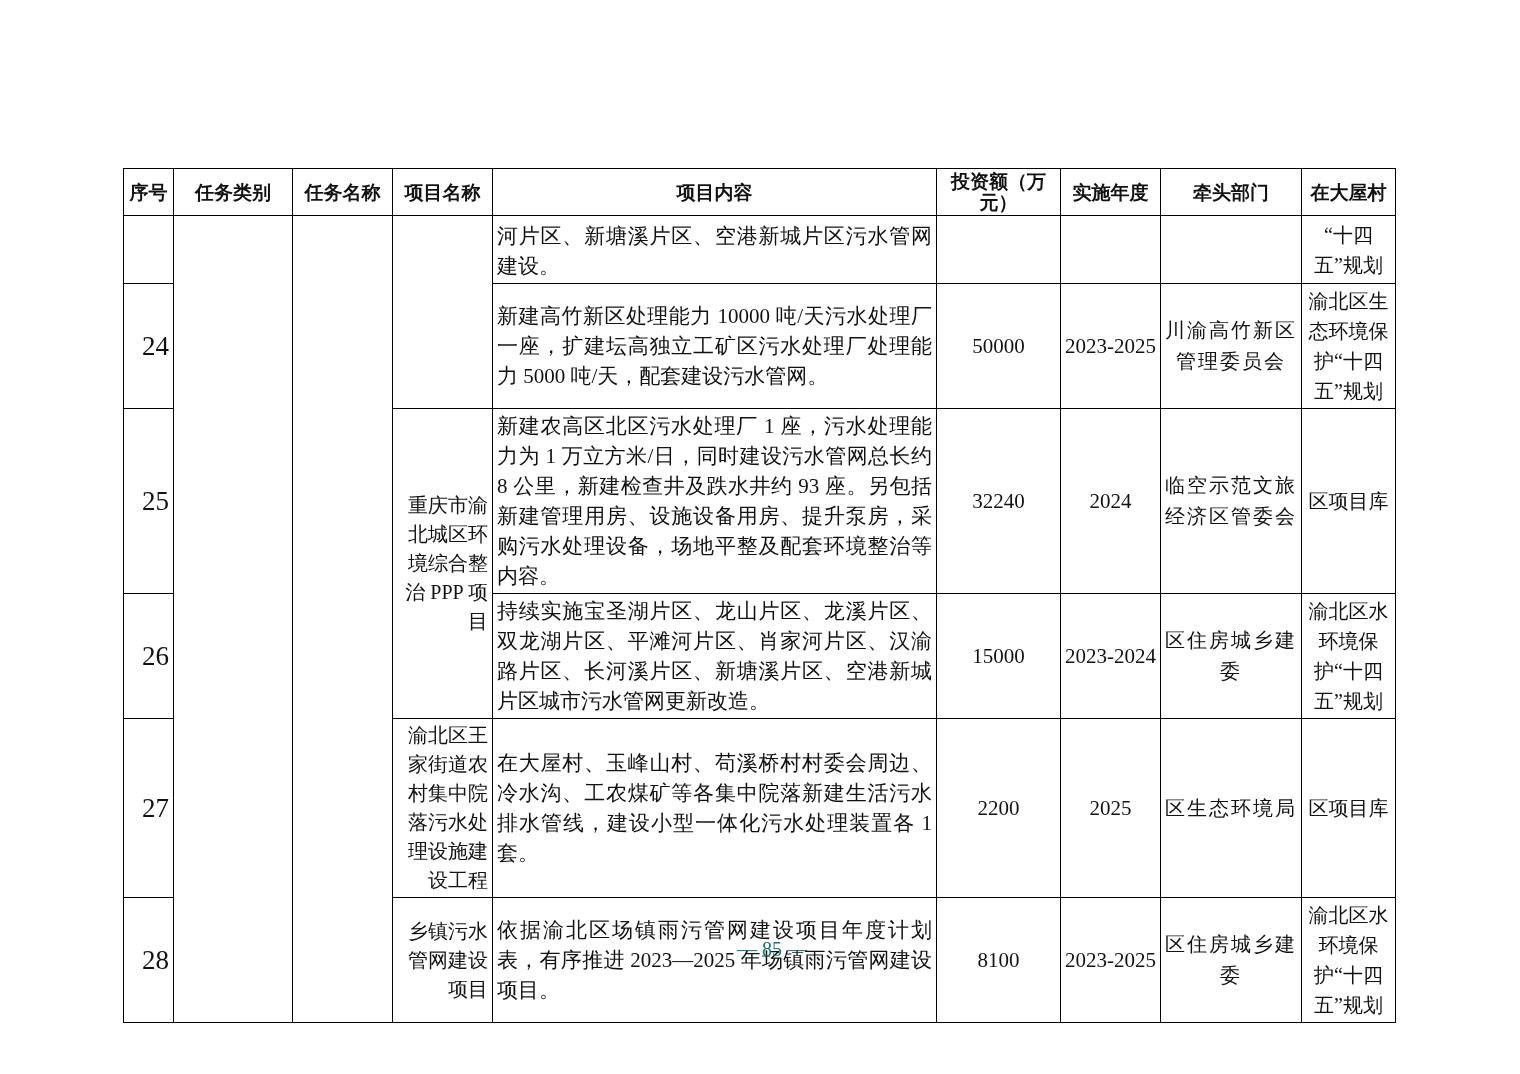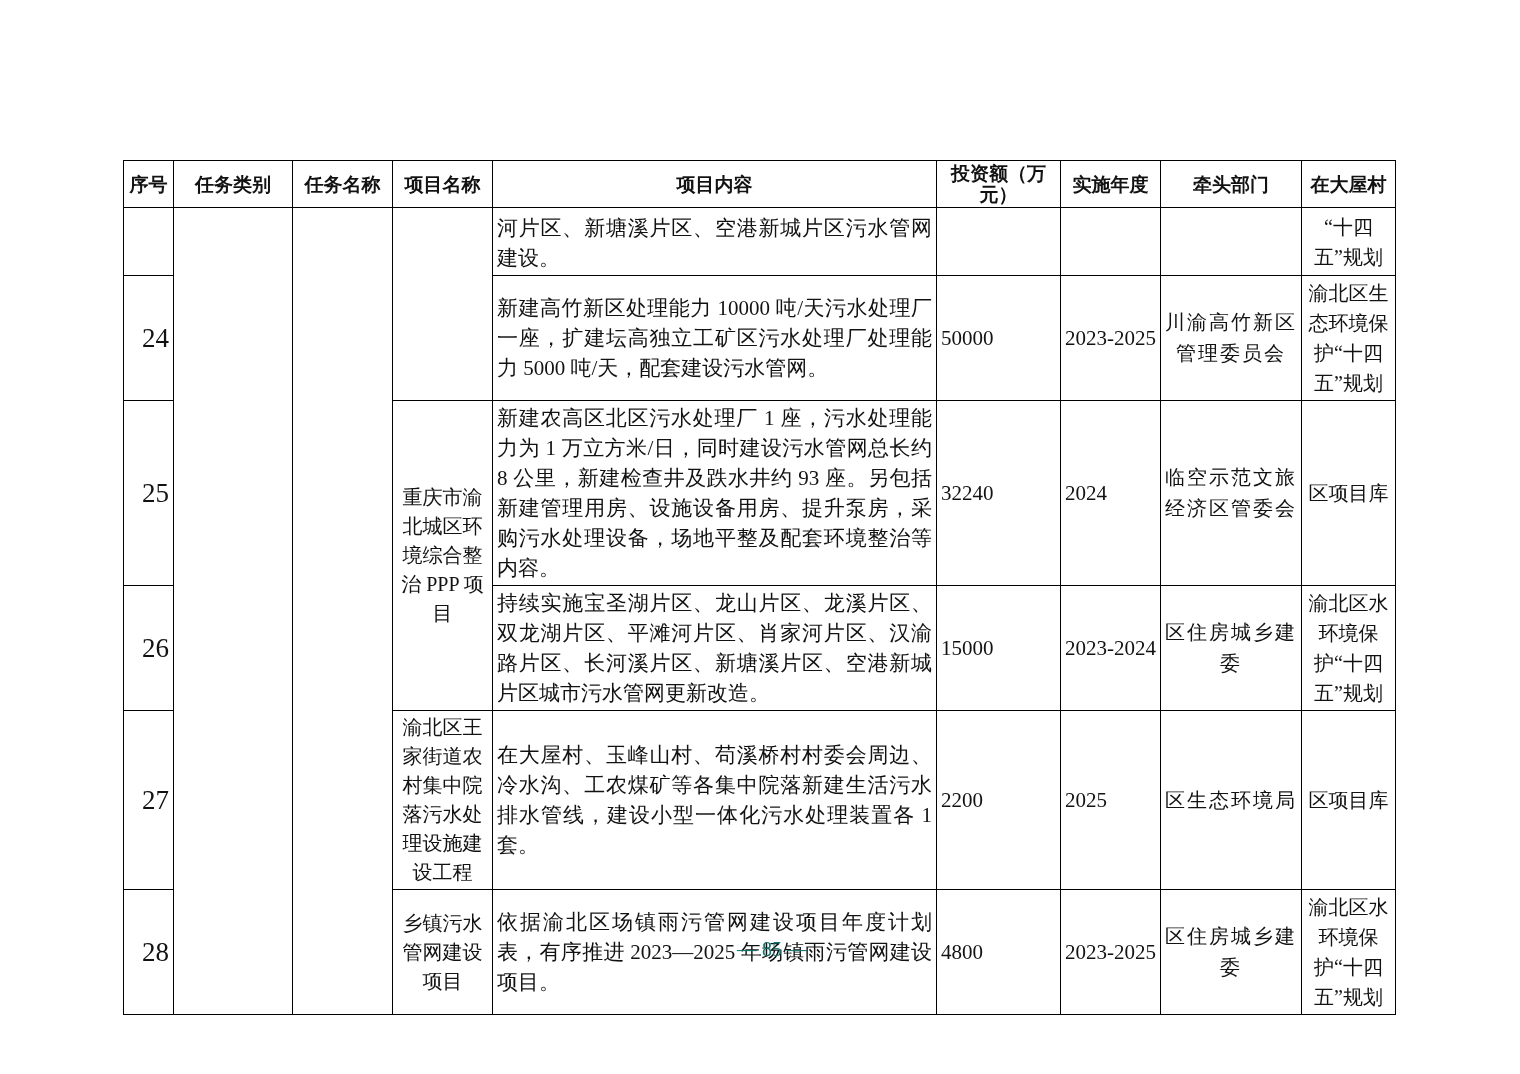--- a/index.html
+++ b/index.html
@@ -13,21 +13,21 @@
     width: 1520px;
     height: 1074px;
     background: #ffffff;
     font-family: "Liberation Serif", "DejaVu Serif", serif;
     color: #121212;
     overflow: hidden;
   }
   table.projects {
     position: absolute;
     left: 123px;
-    top: 160px;
+    top: 168px;
     width: 1272px;
     border-collapse: collapse;
     table-layout: fixed;
   }
   table.projects th,
   table.projects td {
     border: 1px solid #000000;
     overflow: hidden;
     padding: 2px 4px;
   }
@@ -41,34 +41,35 @@
   }
   td.c-seq {
     font-size: 27px;
     text-align: right;
     vertical-align: middle;
   }
   td.c-cat, td.c-tname { vertical-align: middle; }
   td.c-pname {
     font-size: 20px;
     line-height: 29px;
-    text-align: center;
+    text-align: right;
     vertical-align: middle;
     padding: 2px 5px;
   }
   td.c-content {
     font-size: 21px;
     line-height: 30px;
     text-align: justify;
     vertical-align: middle;
     padding: 3px 9px;
   }
   td.c-content.v-top { vertical-align: top; padding-top: 5px; margin-left: 28px; }
   td.c-invest, td.c-years {
     font-size: 21px;
+    text-align: center;
     vertical-align: middle;
   }
   td.c-dept {
     font-size: 20px;
     line-height: 31px;
     letter-spacing: 2px;
     text-align: center;
     vertical-align: middle;
     padding: 2px 6px;
   }
@@ -162,21 +163,21 @@
         <td class="c-content">在大屋村、玉峰山村、苟溪桥村村委会周边、冷水沟、工农煤矿等各集中院落新建生活污水排水管线，建设小型一体化污水处理装置各 1 套。</td>
         <td class="c-invest">2200</td>
         <td class="c-years">2025</td>
         <td class="c-dept">区生态环境局</td>
         <td class="c-source">区项目库</td>
       </tr>
       <tr style="height:110px">
         <td class="c-seq">28</td>
         <td class="c-pname">乡镇污水管网建设项目</td>
         <td class="c-content">依据渝北区场镇雨污管网建设项目年度计划表，有序推进 2023—2025 年场镇雨污管网建设项目。</td>
-        <td class="c-invest">4800</td>
+        <td class="c-invest">8100</td>
         <td class="c-years">2023-2025</td>
         <td class="c-dept">区住房城乡建委</td>
         <td class="c-source">渝北区水环境保护“十四五”规划</td>
       </tr>
     </tbody>
   </table>
 
   <div class="page-footer">— 85 —</div>
 
 </div>

